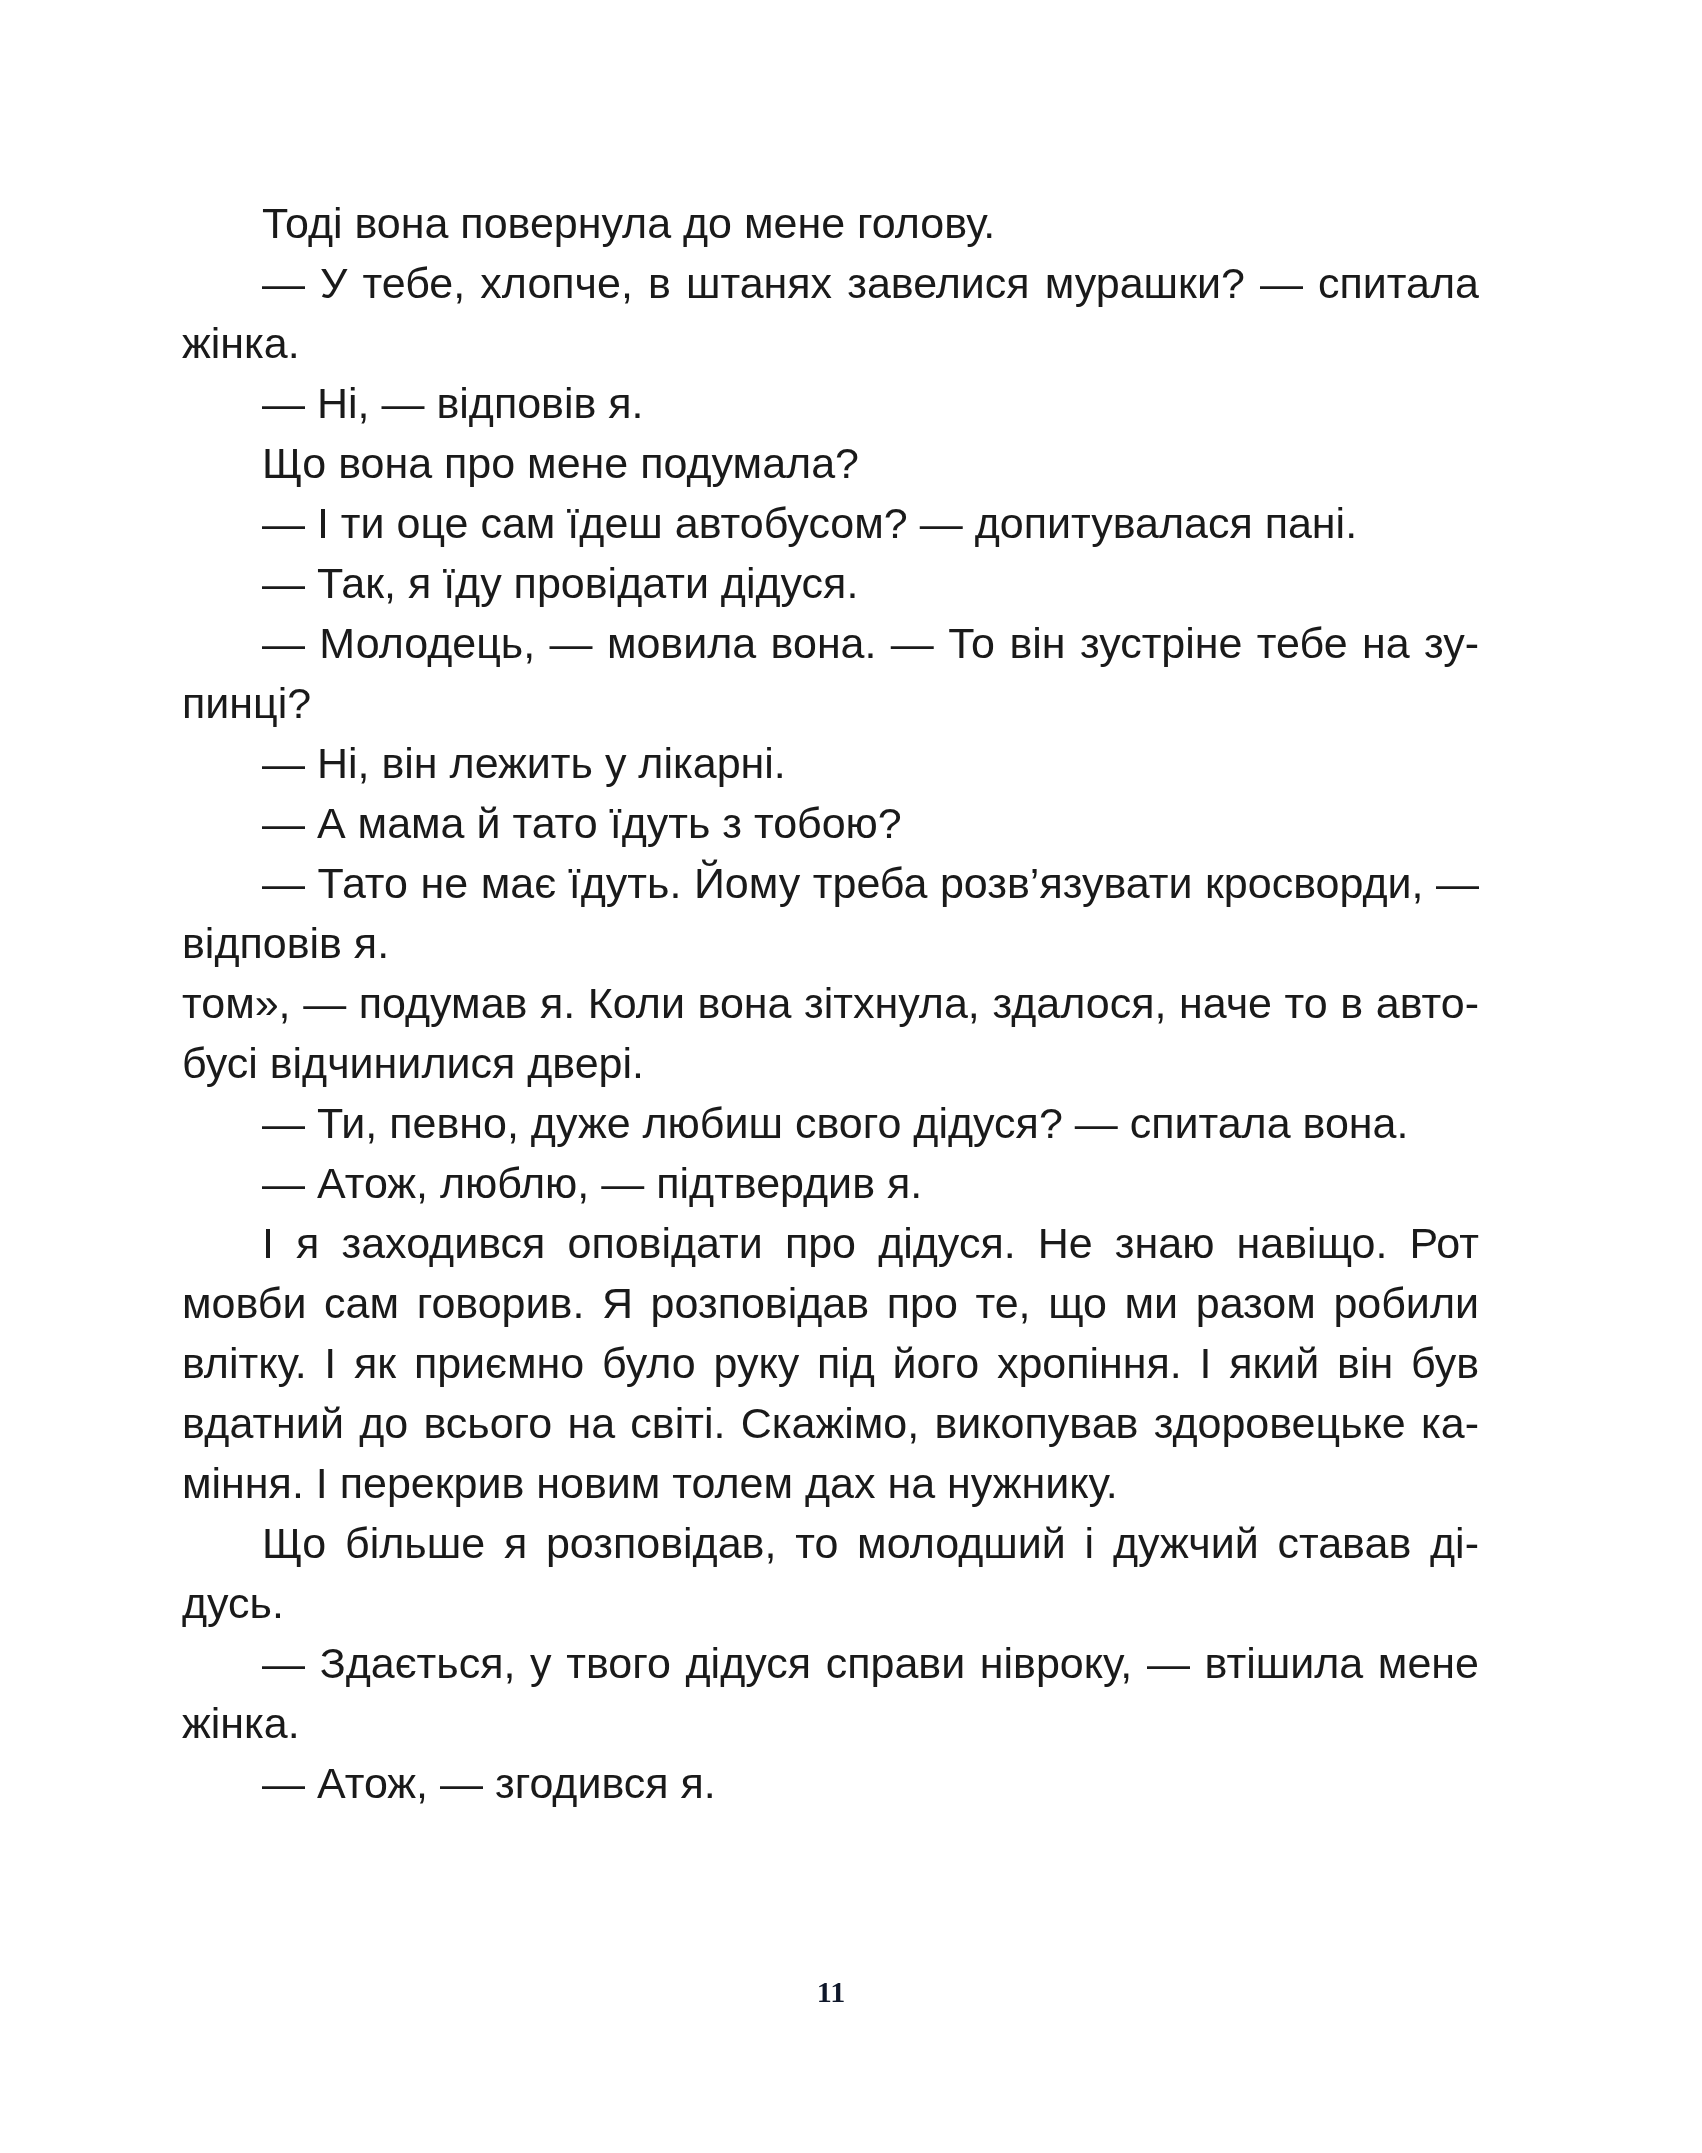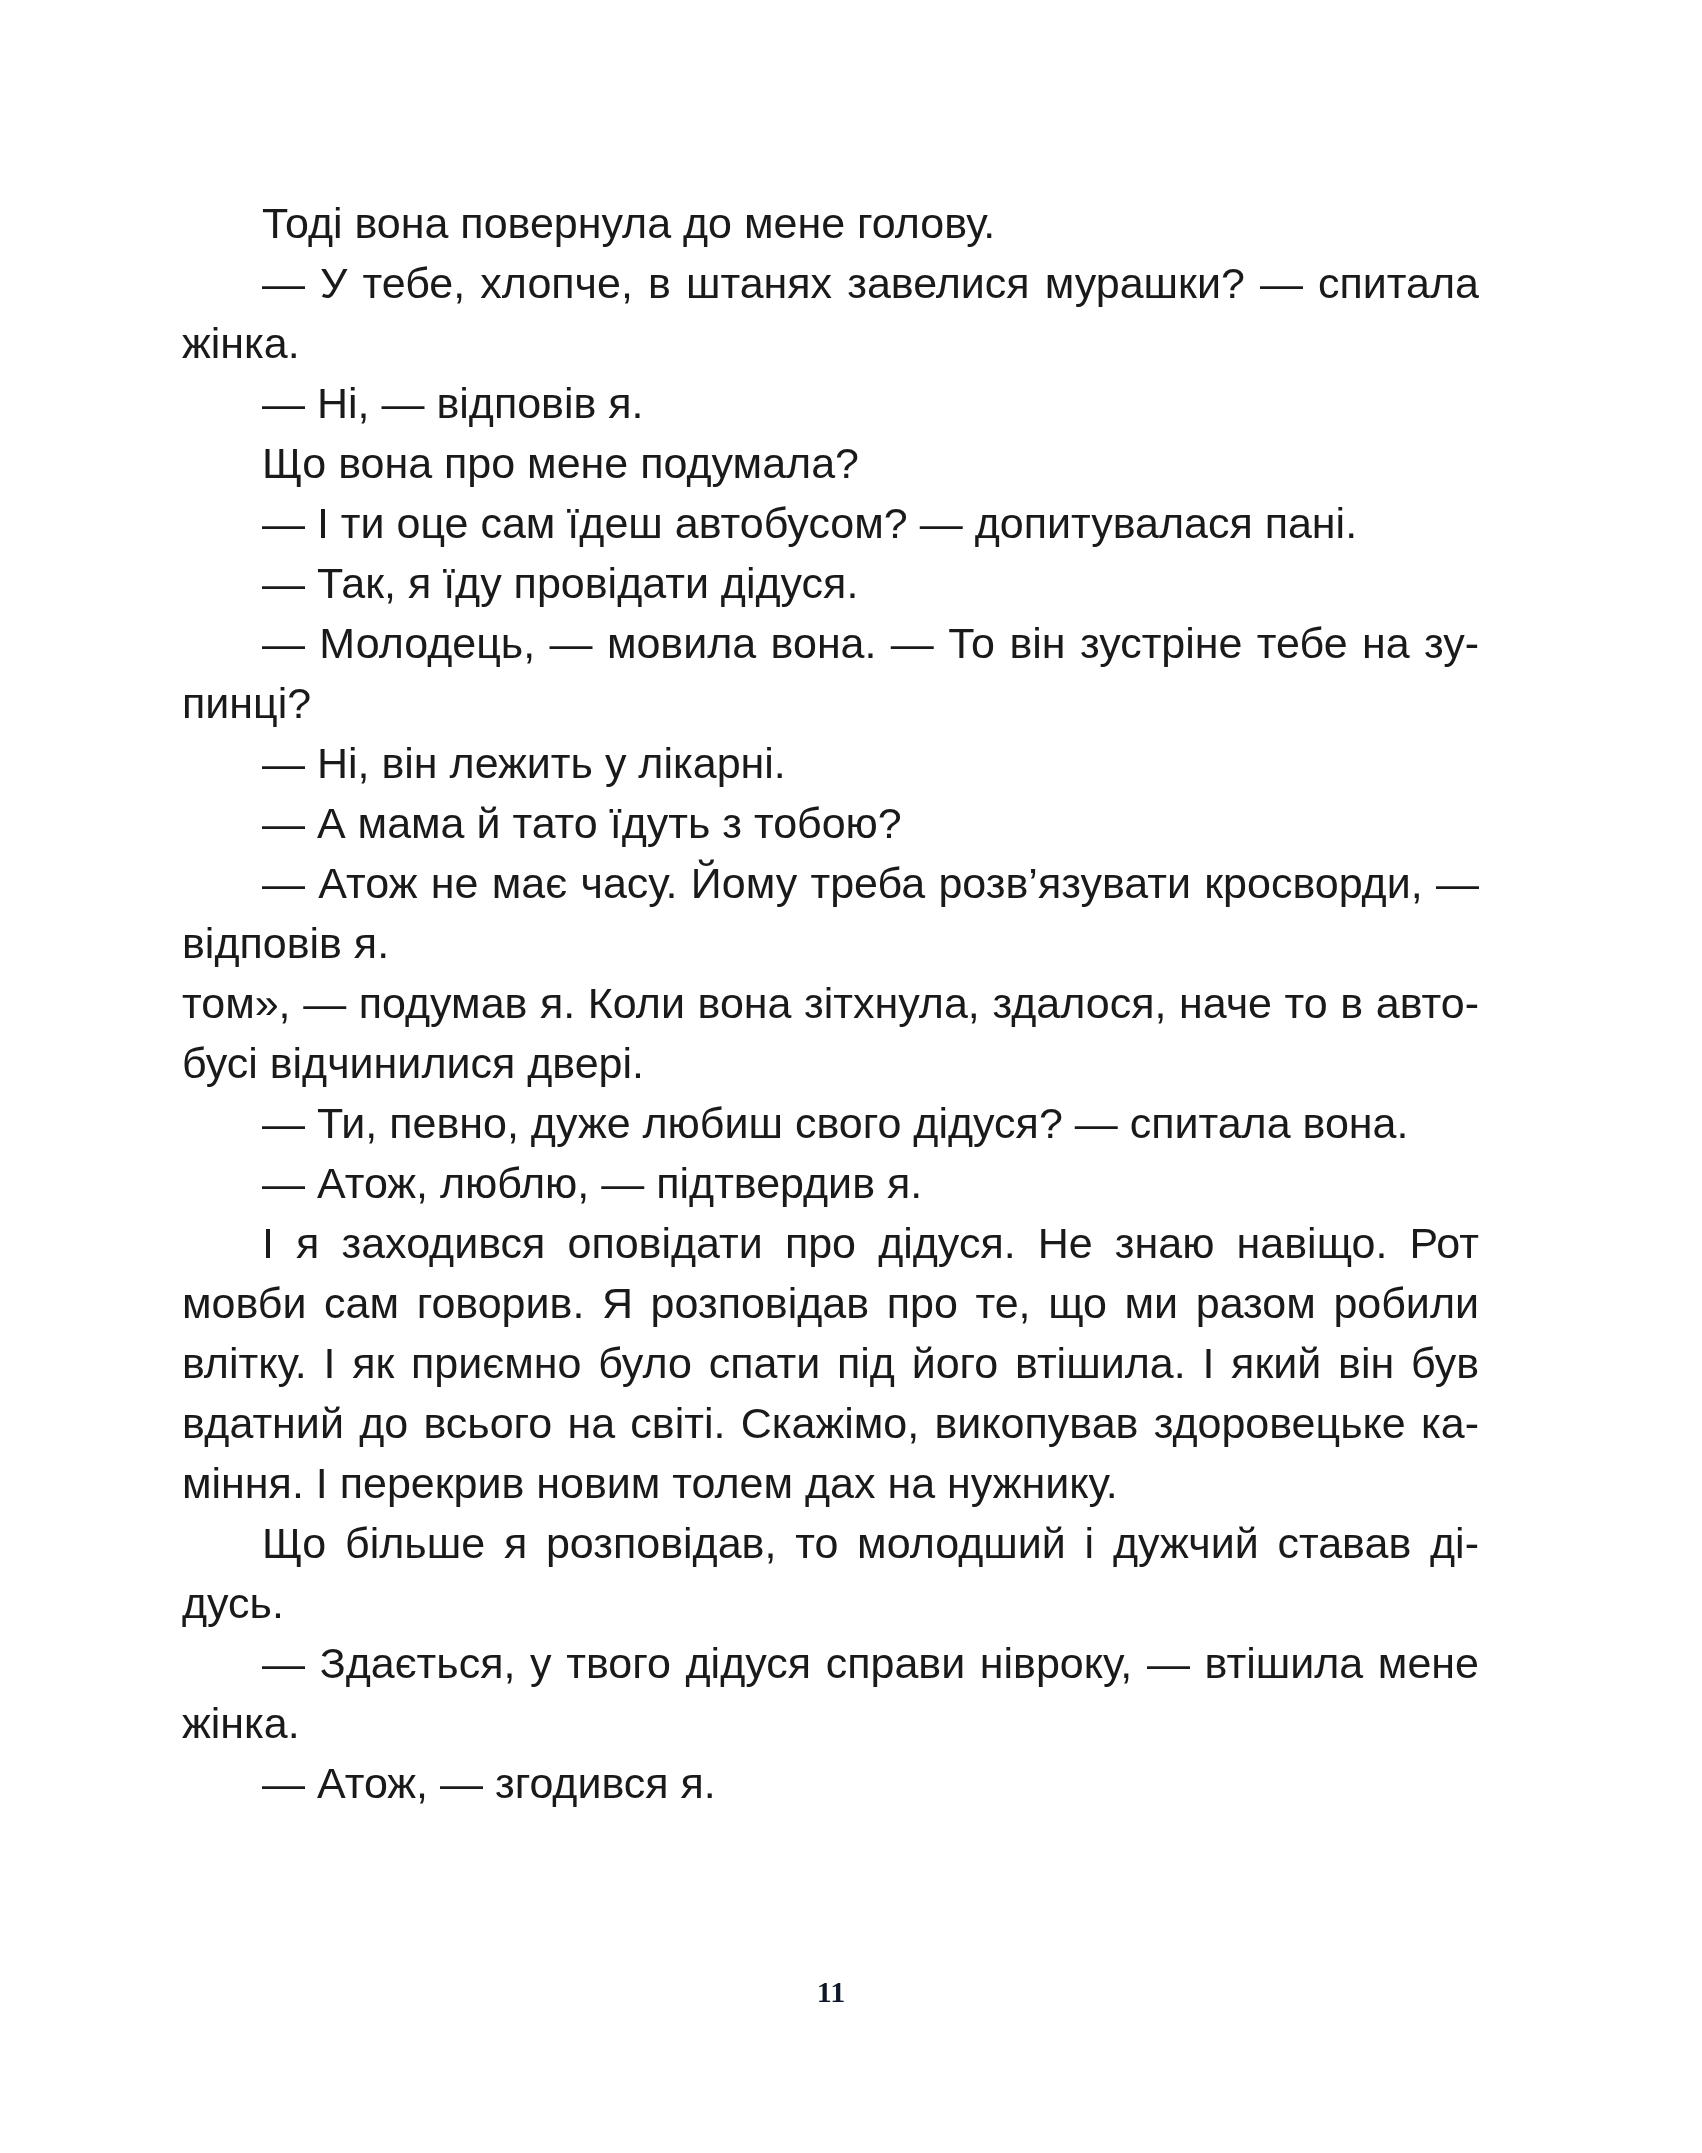--- a/index.html
+++ b/index.html
@@ -66,29 +66,29 @@
     <span class="line indent justify">— У тебе, хлопче, в штанях завелися мурашки? — спитала</span>
     <span class="line">жінка.</span>
     <span class="line indent">— Ні, — відповів я.</span>
     <span class="line indent">Що вона про мене подумала?</span>
     <span class="line indent">— І ти оце сам їдеш автобусом? — допитувалася пані.</span>
     <span class="line indent">— Так, я їду провідати дідуся.</span>
     <span class="line indent justify">— Молодець, — мовила вона. — То він зустріне тебе на зу-</span>
     <span class="line">пинці?</span>
     <span class="line indent">— Ні, він лежить у лікарні.</span>
     <span class="line indent">— А мама й тато їдуть з тобою?</span>
-    <span class="line indent justify">— Атож не має часу. Йому треба розв’язувати кросворди, —</span>
+    <span class="line indent justify">— Тато не має їдуть. Йому треба розв’язувати кросворди, —</span>
     <span class="line">відповів я.</span>
     <span class="line justify">том», — подумав я. Коли вона зітхнула, здалося, наче то в авто-</span>
     <span class="line">бусі відчинилися двері.</span>
     <span class="line indent">— Ти, певно, дуже любиш свого дідуся? — спитала вона.</span>
     <span class="line indent">— Атож, люблю, — підтвердив я.</span>
     <span class="line indent justify">І я заходився оповідати про дідуся. Не знаю навіщо. Рот</span>
     <span class="line justify">мовби сам говорив. Я розповідав про те, що ми разом робили</span>
-    <span class="line justify">влітку. І як приємно було спати під його втішила. І який він був</span>
+    <span class="line justify">влітку. І як приємно було руку під його хропіння. І який він був</span>
     <span class="line justify">вдатний до всього на світі. Скажімо, викопував здоровецьке ка-</span>
     <span class="line">міння. І перекрив новим толем дах на нужнику.</span>
     <span class="line indent justify">Що більше я розповідав, то молодший і дужчий ставав ді-</span>
     <span class="line">дусь.</span>
     <span class="line indent justify">— Здається, у твого дідуся справи нівроку, — втішила мене</span>
     <span class="line">жінка.</span>
     <span class="line indent">— Атож, — згодився я.</span>
   </div>
 
   <div class="page-number" style="color: #0f172a;">11</div>

